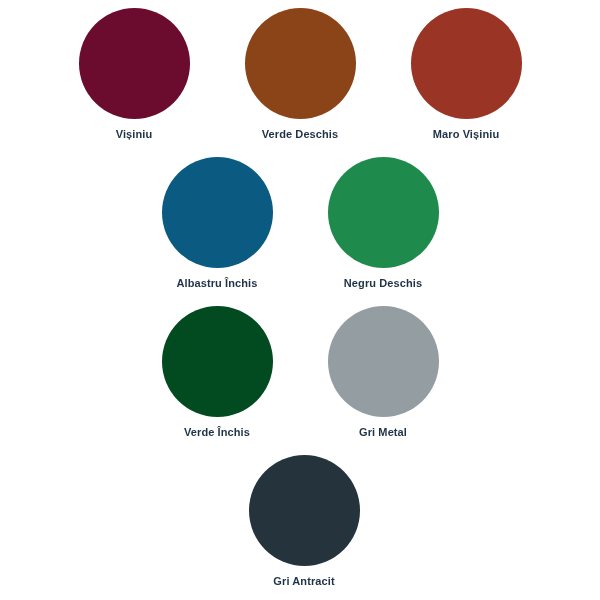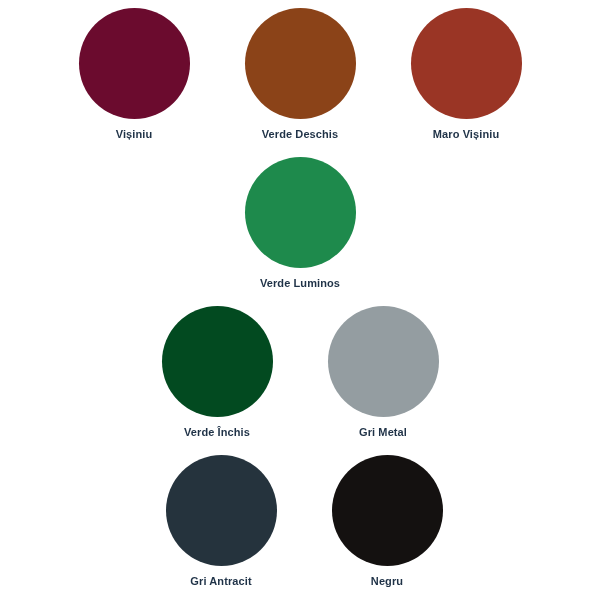--- a/index.html
+++ b/index.html
@@ -78,40 +78,40 @@
       <div class="swatch-label" style="color: rgb(31, 50, 71);">Verde Deschis</div>
     </div>
     <div class="swatch-cell">
       <div class="swatch-circle" style="background-color: rgb(154, 53, 37);"></div>
       <div class="swatch-label" style="color: rgb(31, 50, 71);">Maro Vișiniu</div>
     </div>
   </div>
 
   <div class="swatch-row">
     <div class="swatch-cell">
+      <div class="swatch-circle" style="background-color: rgb(10, 90, 130);"></div>
+      <div class="swatch-label" style="color: rgb(31, 50, 71);">Albastru Închis</div>
+    </div>
+    <div class="swatch-cell">
       <div class="swatch-circle" style="background-color: rgb(30, 138, 76);"></div>
-      <div class="swatch-label" style="color: rgb(31, 50, 71);">Verde Luminos</div>
+      <div class="swatch-label" style="color: rgb(31, 50, 71);">Negru Deschis</div>
     </div>
   </div>
 
   <div class="swatch-row">
     <div class="swatch-cell">
       <div class="swatch-circle" style="background-color: rgb(2, 74, 32);"></div>
       <div class="swatch-label" style="color: rgb(31, 50, 71);">Verde Închis</div>
     </div>
     <div class="swatch-cell">
       <div class="swatch-circle" style="background-color: rgb(148, 157, 161);"></div>
       <div class="swatch-label" style="color: rgb(31, 50, 71);">Gri Metal</div>
     </div>
   </div>
 
   <div class="swatch-row last-row">
     <div class="swatch-cell">
       <div class="swatch-circle" style="background-color: rgb(37, 51, 61);"></div>
       <div class="swatch-label" style="color: rgb(31, 50, 71);">Gri Antracit</div>
     </div>
-    <div class="swatch-cell">
-      <div class="swatch-circle" style="background-color: rgb(20, 17, 16);"></div>
-      <div class="swatch-label" style="color: rgb(31, 50, 71);">Negru</div>
-    </div>
   </div>
 
 </div>
 
 </body></html>

